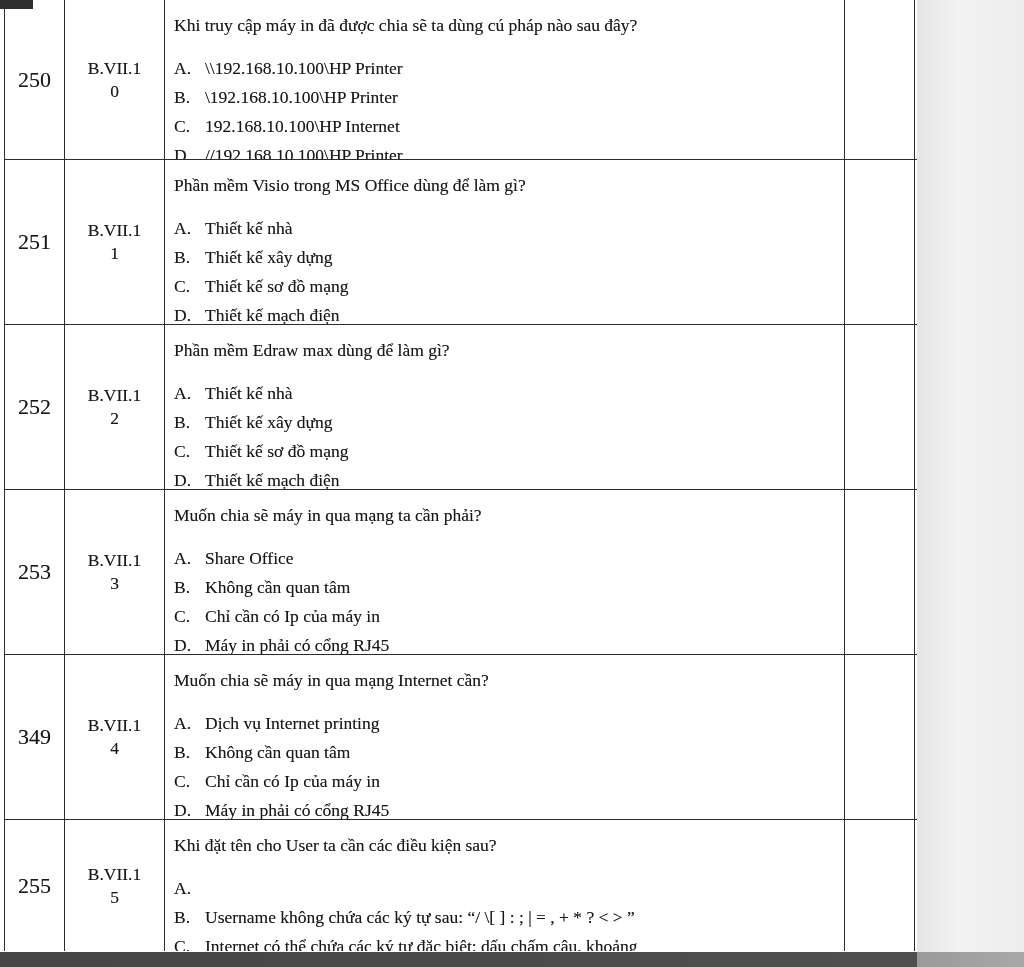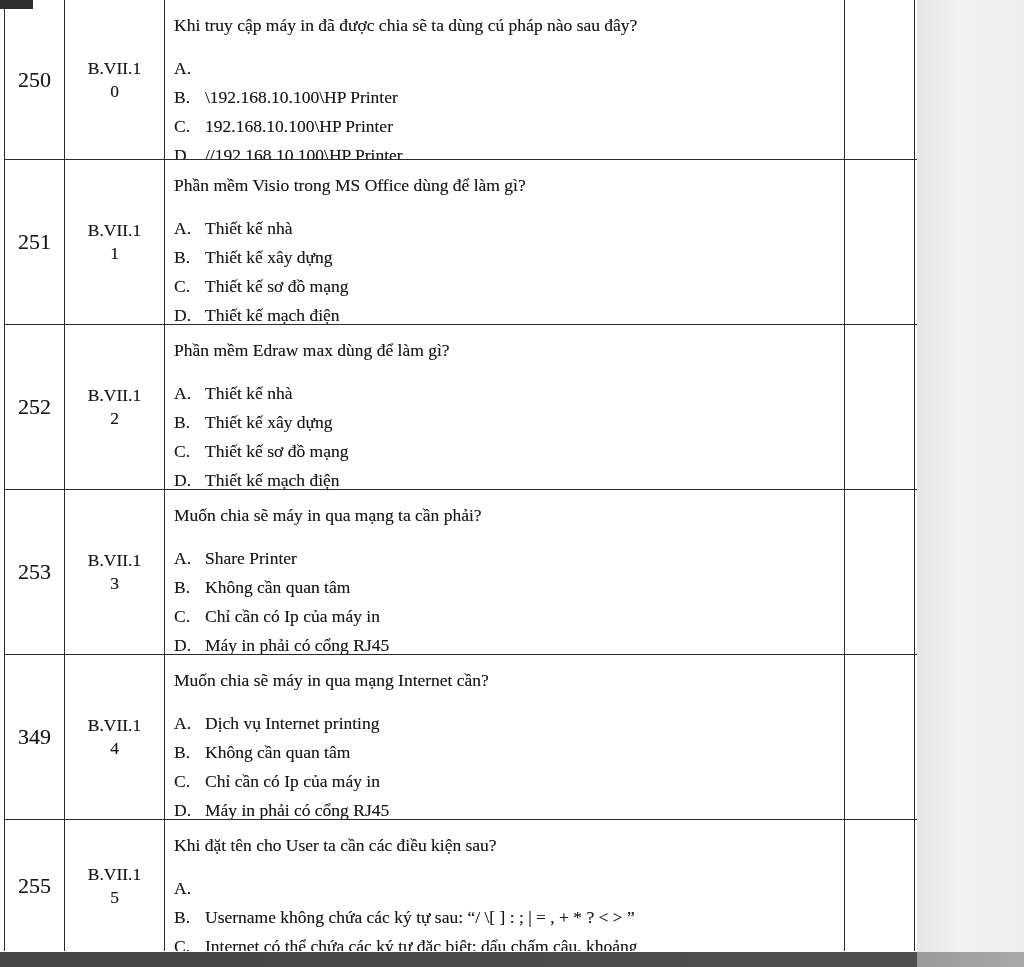--- a/index.html
+++ b/index.html
@@ -114,28 +114,29 @@
     </div>
     <div class="cell c-code">
       <span class="code-line">B.VII.1</span>
       <span class="code-line">0</span>
     </div>
     <div class="cell c-q">
       <div class="q-text">Khi truy cập máy in đã được chia sẽ ta dùng cú pháp nào sau đây?</div>
       <div class="options">
             <div class="option">
               <span class="letter">A.</span>
+              <span class="opt-text">\\192.168.10.100\HP Printer</span>
             </div>
             <div class="option">
               <span class="letter">B.</span>
               <span class="opt-text">\192.168.10.100\HP Printer</span>
             </div>
             <div class="option">
               <span class="letter">C.</span>
-              <span class="opt-text">192.168.10.100\HP Printer</span>
+              <span class="opt-text">192.168.10.100\HP Internet</span>
             </div>
             <div class="option">
               <span class="letter">D.</span>
               <span class="opt-text">//192.168.10.100\HP Printer</span>
             </div>
           </div>
     </div>
     <div class="cell c-ans"></div>
   </div>
 
@@ -209,21 +210,21 @@
     </div>
     <div class="cell c-code">
       <span class="code-line">B.VII.1</span>
       <span class="code-line">3</span>
     </div>
     <div class="cell c-q">
       <div class="q-text">Muốn chia sẽ máy in qua mạng ta cần phải?</div>
       <div class="options">
             <div class="option">
               <span class="letter">A.</span>
-              <span class="opt-text">Share Printer</span>
+              <span class="opt-text">Share Office</span>
             </div>
             <div class="option">
               <span class="letter">B.</span>
               <span class="opt-text">Không cần quan tâm</span>
             </div>
             <div class="option">
               <span class="letter">C.</span>
               <span class="opt-text">Chỉ cần có Ip của máy in</span>
             </div>
             <div class="option">

